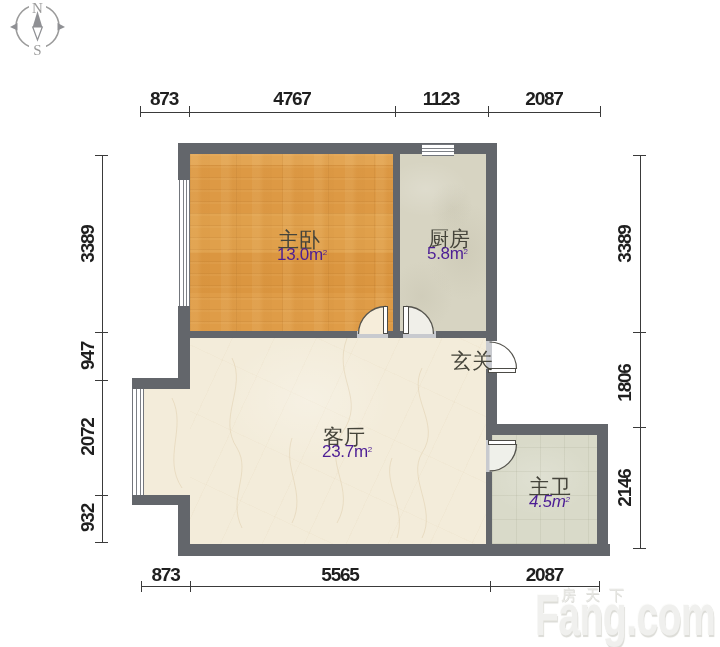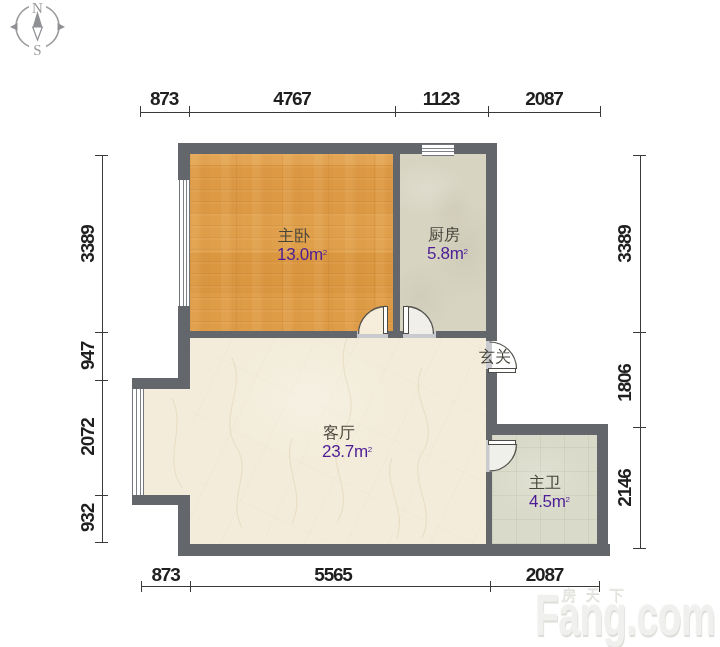--- a/index.html
+++ b/index.html
@@ -2,21 +2,21 @@
 <html><head>
 <meta charset="utf-8">
 <style>
   html,body{margin:0;padding:0;background:#ffffff;}
   #page{position:relative;width:720px;height:647px;overflow:hidden;background:#ffffff;
         font-family:"Liberation Sans",sans-serif;}
   .wall{position:absolute;background:#63666b;}
   .dimline{position:absolute;background:#3a3a3a;}
   .dimtext{position:absolute;color:#1f1f1f;font-size:19px;font-weight:bold;letter-spacing:-1.2px;white-space:nowrap;}
   .vtext{transform:rotate(-90deg);transform-origin:center center;}
-  .roomname{position:absolute;color:#45443b;font-size:16px;white-space:nowrap;}
+  .roomname{position:absolute;color:#45443b;font-size:21px;white-space:nowrap;}
   .roomarea{position:absolute;color:#4c1d95;font-size:17px;letter-spacing:-0.3px;white-space:nowrap;}
   .sup{font-size:8px;vertical-align:5px;}
   .winV{position:absolute;background:#ffffff;border-left:1px solid #73767c;border-right:1px solid #73767c;}
   .winV i{position:absolute;top:0;bottom:0;width:1px;background:#7d8086;}
   .winH{position:absolute;background:#ffffff;border-top:1px solid #73767c;border-bottom:1px solid #73767c;}
   .winH i{position:absolute;left:0;right:0;height:1px;background:#7d8086;}
   .leaf{position:absolute;background:#ffffff;border:1px solid #4c4b46;box-sizing:border-box;}
   .opening{position:absolute;background:#c8cacf;}
 </style>
 </head>
@@ -137,41 +137,41 @@
   </svg>
   <div class="leaf" style="left:487.9px;top:440.4px;width:28.5px;height:5px;"></div>
 
   <div class="roomname" style="left:278px;top:226px;">主卧</div>
   <div class="roomarea" style="left:277px;top:245px;">13.0m<span class="sup">2</span></div>
   <div class="roomname" style="left:428px;top:225px;">厨房</div>
   <div class="roomarea" style="left:427px;top:244px;">5.8m<span class="sup">2</span></div>
   <div class="roomname" style="left:323px;top:423px;">客厅</div>
   <div class="roomarea" style="left:322px;top:442px;">23.7m<span class="sup">2</span></div>
   <div class="roomname" style="left:529px;top:473px;">主卫</div>
-  <div class="roomarea" style="left:529px;top:492px;">4.5m<span class="sup">2</span></div>
-  <div class="roomname" style="left:451px;top:347px;margin-left:28px;">玄关</div>
+  <div class="roomarea" style="left:529px;top:492px;font-style:italic;">4.5m<span class="sup">2</span></div>
+  <div class="roomname" style="left:451px;top:347px;">玄关</div>
 
   <div class="dimline" style="left:140px;top:111.5px;width:461px;height:1px;"></div>
   <div class="dimline" style="left:140px;top:106px;width:1px;height:11px;"></div>
   <div class="dimline" style="left:188.5px;top:106px;width:1px;height:11px;"></div>
   <div class="dimline" style="left:394.8px;top:106px;width:1px;height:11px;"></div>
   <div class="dimline" style="left:487.7px;top:106px;width:1px;height:11px;"></div>
   <div class="dimline" style="left:600px;top:106px;width:1px;height:11px;"></div>
   <div class="dimtext" style="left:164px;top:88px;transform:translateX(-50%);">873</div>
   <div class="dimtext" style="left:292px;top:88px;transform:translateX(-50%);">4767</div>
   <div class="dimtext" style="left:441px;top:88px;transform:translateX(-50%);">1123</div>
   <div class="dimtext" style="left:544px;top:88px;transform:translateX(-50%);">2087</div>
 
   <div class="dimline" style="left:141px;top:586px;width:458px;height:1px;"></div>
   <div class="dimline" style="left:141px;top:580.5px;width:1px;height:11px;"></div>
   <div class="dimline" style="left:190px;top:580.5px;width:1px;height:11px;"></div>
   <div class="dimline" style="left:490px;top:580.5px;width:1px;height:11px;"></div>
   <div class="dimline" style="left:598.8px;top:580.5px;width:1px;height:11px;"></div>
   <div class="dimtext" style="left:165.5px;top:564px;transform:translateX(-50%);">873</div>
-  <div class="dimtext" style="left:333px;top:564px;transform:translateX(-50%);">5565</div>
+  <div class="dimtext" style="left:340px;top:564px;transform:translateX(-50%);">5565</div>
   <div class="dimtext" style="left:544.4px;top:564px;transform:translateX(-50%);">2087</div>
 
   <div class="dimline" style="left:101.5px;top:155.2px;width:1px;height:386.4px;"></div>
   <div class="dimline" style="left:95px;top:155.2px;width:13px;height:1px;"></div>
   <div class="dimline" style="left:95px;top:332px;width:13px;height:1px;"></div>
   <div class="dimline" style="left:95px;top:379.6px;width:13px;height:1px;"></div>
   <div class="dimline" style="left:95px;top:495.3px;width:13px;height:1px;"></div>
   <div class="dimline" style="left:95px;top:541.6px;width:13px;height:1px;"></div>
   <div class="dimtext vtext" style="left:88px;top:243.6px;transform:translate(-50%,-50%) rotate(-90deg);">3389</div>
   <div class="dimtext vtext" style="left:88px;top:355.8px;transform:translate(-50%,-50%) rotate(-90deg);">947</div>

